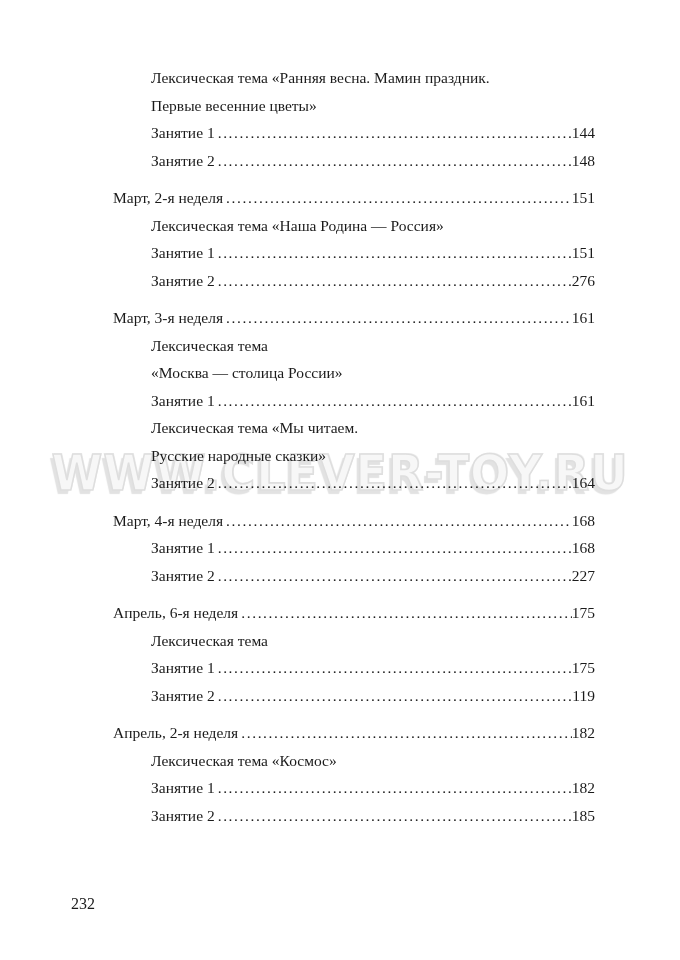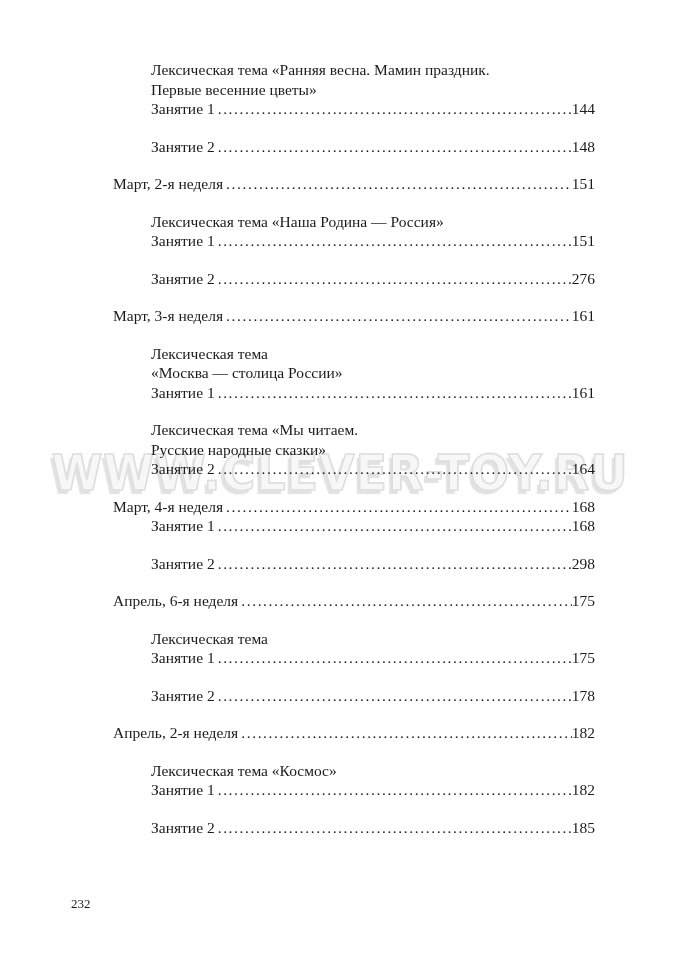--- a/index.html
+++ b/index.html
@@ -44,21 +44,21 @@
     z-index: 2;
     font-size: 15.5px;
     line-height: 19.5px;
   }
   .entry {
     display: flex;
     align-items: baseline;
     white-space: nowrap;
   }
   .entry.gap { margin-top: 18px; }
-  .entry.level-2 { padding-left: 38px; }
+  .entry.level-2 { padding-left: 38px; margin-top: 8px; }
   .entry .label { flex: 0 0 auto; }
   .entry .leader {
     flex: 1 1 auto;
     overflow: hidden;
     white-space: nowrap;
     margin-left: 3px;
     min-width: 0;
   }
   .entry .leader::after {
     content: "..................................................................................................................................................................................................";
@@ -66,21 +66,21 @@
   }
   .entry .pagenum {
     flex: 0 0 auto;
     text-align: left;
   }
   .footer-num {
     position: absolute;
     left: 71px;
     top: 896px;
     z-index: 2;
-    font-size: 13px;
+    font-size: 16px;
     line-height: 16px;
   }
 </style>
 </head>
 <body>
 
 <div class="page">
   <div class="watermark">WWW.CLEVER-TOY.RU</div>
 
   <div class="toc">
@@ -158,40 +158,40 @@
     <span class="pagenum">168</span>
   </div>
       <div class="entry level-2">
     <span class="label">Занятие 1</span>
     <span class="leader"></span>
     <span class="pagenum">168</span>
   </div>
       <div class="entry level-2 gap">
     <span class="label">Занятие 2</span>
     <span class="leader"></span>
-    <span class="pagenum">298</span>
+    <span class="pagenum">227</span>
   </div>
       <div class="entry level-1 gap">
     <span class="label">Апрель, 6-я неделя</span>
     <span class="leader"></span>
     <span class="pagenum">175</span>
   </div>
       <div class="entry level-2 gap">
     <span class="label">Лексическая тема</span>
 
   </div>
       <div class="entry level-2">
     <span class="label">Занятие 1</span>
     <span class="leader"></span>
     <span class="pagenum">175</span>
   </div>
       <div class="entry level-2 gap">
     <span class="label">Занятие 2</span>
     <span class="leader"></span>
-    <span class="pagenum">178</span>
+    <span class="pagenum">119</span>
   </div>
       <div class="entry level-1 gap">
     <span class="label">Апрель, 2-я неделя</span>
     <span class="leader"></span>
     <span class="pagenum">182</span>
   </div>
       <div class="entry level-2 gap">
     <span class="label">Лексическая тема «Космос»</span>
 
   </div>

